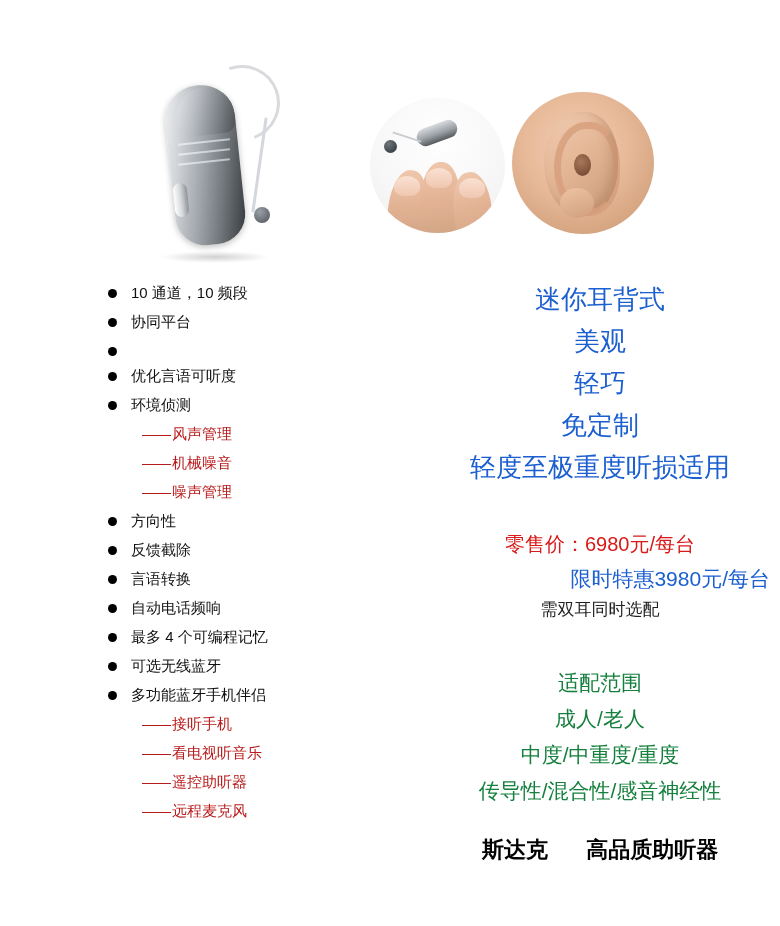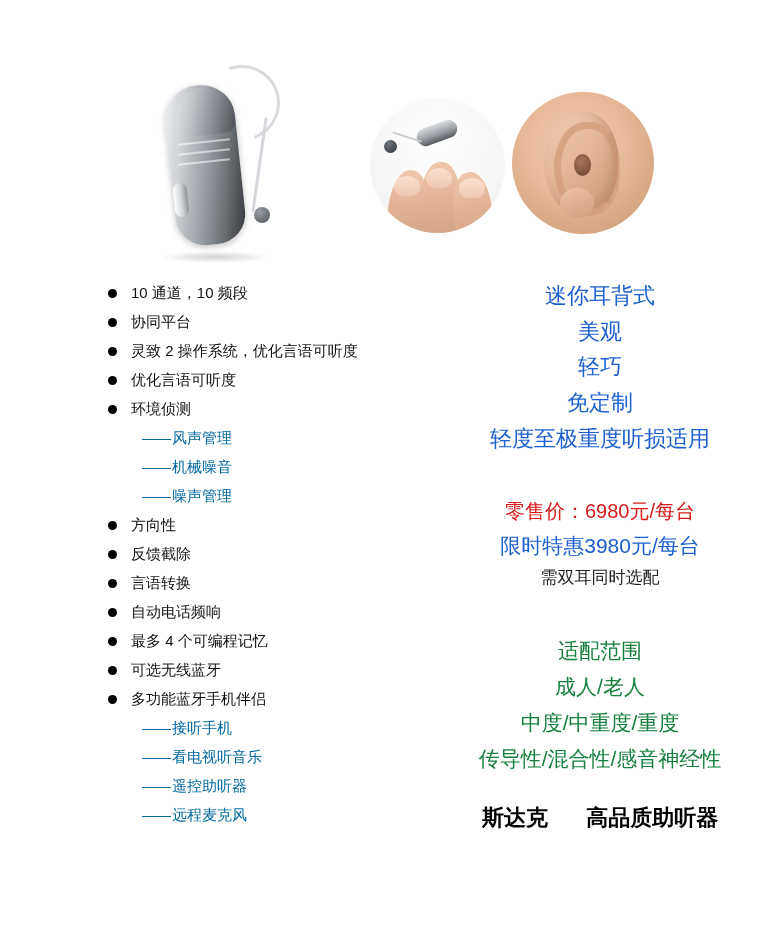--- a/index.html
+++ b/index.html
@@ -244,56 +244,57 @@
     width: 9px;
     height: 9px;
     border-radius: 50%;
     background: #000000;
     margin-right: 14px;
     margin-top: 5px;
     flex: 0 0 auto;
   }
   .sub {
     font-size: 15px;
-    color: #0369a1;
+    color: #b91c1c;
     margin: 0 0 11px 34px;
     line-height: 1.2;
   }
   .dash {
     letter-spacing: -1px;
     margin-right: 2px;
   }
 
   .right-col {
     position: absolute;
     left: 430px;
     top: 8px;
     width: 340px;
     text-align: center;
   }
   .blue-line {
     color: #1b5fd0;
-    font-size: 22px;
+    font-size: 26px;
     line-height: 1.62;
     white-space: nowrap;
   }
   .price-block {
     margin-top: 36px;
   }
   .price-red {
     color: #d81a18;
     font-size: 20px;
     line-height: 1.9;
     white-space: nowrap;
   }
   .price-blue {
     color: #1b5fd0;
     font-size: 21px;
     line-height: 1.5;
     white-space: nowrap;
+    text-align: right;
   }
   .price-note {
     color: #222222;
     font-size: 17px;
     margin-top: 4px;
   }
   .range-block {
     margin-top: 44px;
   }
   .range-line {
@@ -359,21 +360,20 @@
       <span>10 通道，10 频段</span>
     </div>
 
     <div class="feature">
       <span class="bullet"></span>
       <span>协同平台</span>
     </div>
 
     <div class="feature">
       <span class="bullet"></span>
-      <span>灵致 2 操作系统，优化言语可听度</span>
     </div>
 
     <div class="feature">
       <span class="bullet"></span>
       <span>优化言语可听度</span>
     </div>
 
     <div class="feature">
       <span class="bullet"></span>
       <span>环境侦测</span>

